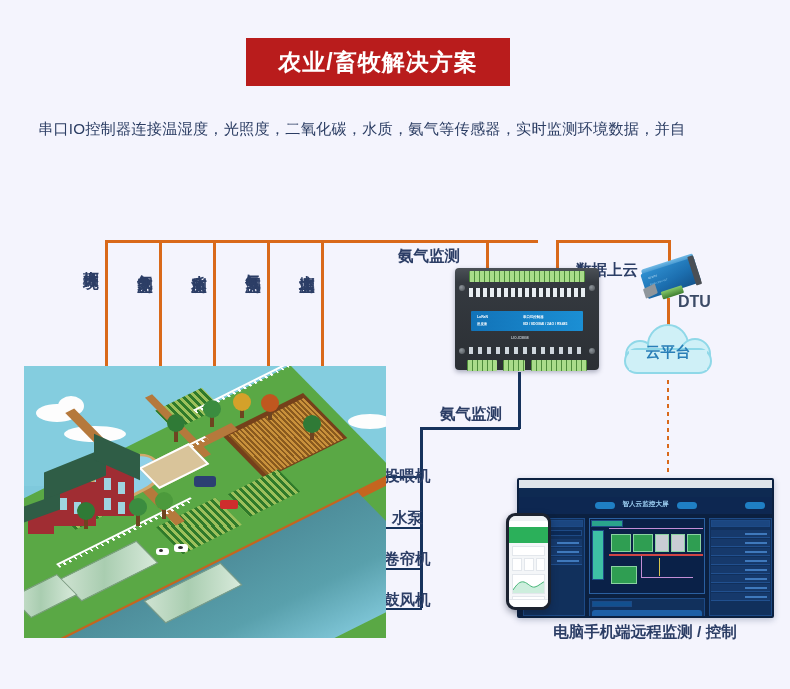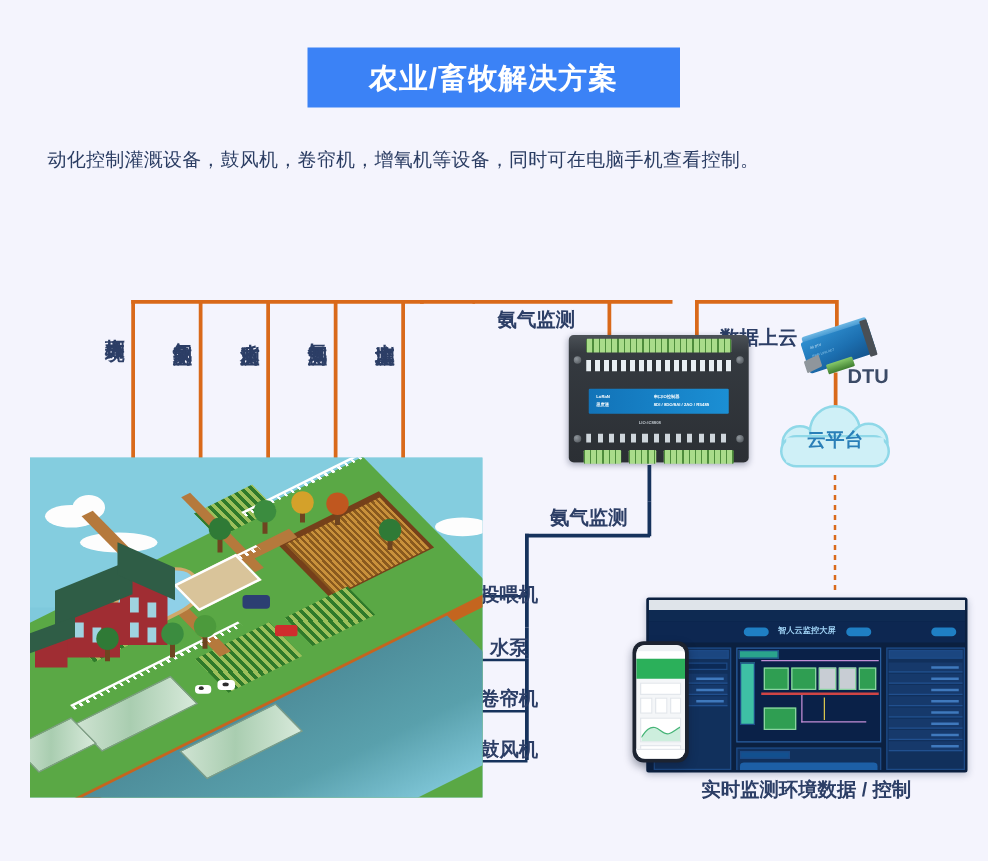--- a/index.html
+++ b/index.html
@@ -9,22 +9,22 @@
     background: #f4f4fd;
     font-family: "Liberation Sans", "DejaVu Sans", sans-serif;
     color: #24365c;
     overflow: hidden;
     position: relative;
   }
 
   
   .banner {
     position: absolute; left: 246px; top: 38px;
-    width: 298px; height: 48px;
-    background: #3b82f6;
+    width: 264px; height: 48px;
+    background: #b91c1c;
     display: flex; align-items: center; justify-content: center;
   }
   .banner-text {
     color: #ffffff; font-size: 23px; font-weight: bold; letter-spacing: 1px;
   }
 
   
   .intro {
     position: absolute; left: 38px; top: 112px; width: 722px;
     font-size: 15.2px; line-height: 33px; color: #2b3d63;
@@ -234,21 +234,21 @@
   }
 </style>
 </head>
 <body>
 
 <div class="banner">
   <span class="banner-text">农业/畜牧解决方案</span>
 </div>
 
 <div class="intro">
-  <div>动化控制灌溉设备，鼓风机，卷帘机，增氧机等设备，同时可在电脑手机查看控制。</div>
+  <div>串口IO控制器连接温湿度，光照度，二氧化碳，水质，氨气等传感器，实时监测环境数据，并自</div>
 </div>
 
 <div class="oline" style="left:105px; top:240px; width:275px; height:2.5px;"></div>
 <div class="oline" style="left:105px; top:240px; width:2.5px; height:220px;"></div>
 <div class="oline" style="left:159px; top:240px; width:2.5px; height:255px;"></div>
 <div class="oline" style="left:213px; top:240px; width:2.5px; height:295px;"></div>
 <div class="oline" style="left:267px; top:240px; width:2.5px; height:195px;"></div>
 <div class="oline" style="left:321px; top:240px; width:2.5px; height:235px;"></div>
 
 <div class="oline" style="left:378px; top:240px; width:160px; height:2.5px;"></div>
@@ -493,13 +493,13 @@
       <svg width="33" height="20" viewBox="0 0 33 20">
         <path d="M0,15 C4,9 7,6 11,7 C15,8 18,13 22,12 C26,11 29,7 33,6 L33,20 L0,20 Z" fill="#cdeedd"></path>
         <path d="M0,15 C4,9 7,6 11,7 C15,8 18,13 22,12 C26,11 29,7 33,6" fill="none" stroke="#46b477" stroke-width="1"></path>
       </svg>
     </div>
     <div class="ph-card" style="left:3px; top:80px; width:33px; height:6px;"></div>
     <div class="ph-tabs"></div>
   </div>
 </div>
 
-<div class="mon-caption">实时监测环境数据 / 控制</div>
+<div class="mon-caption">电脑手机端远程监测 / 控制</div>
 
 </body></html>

